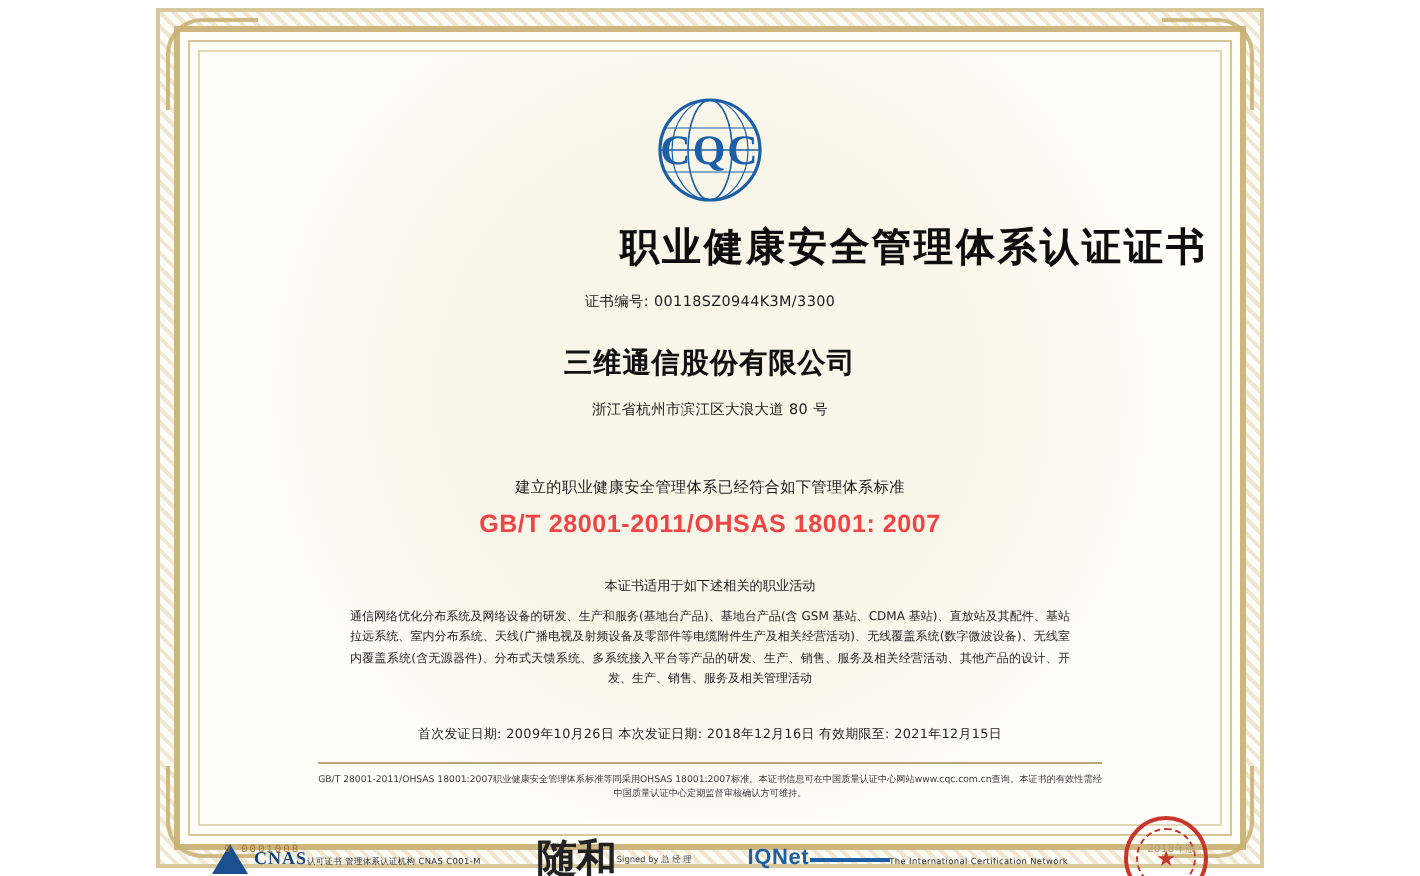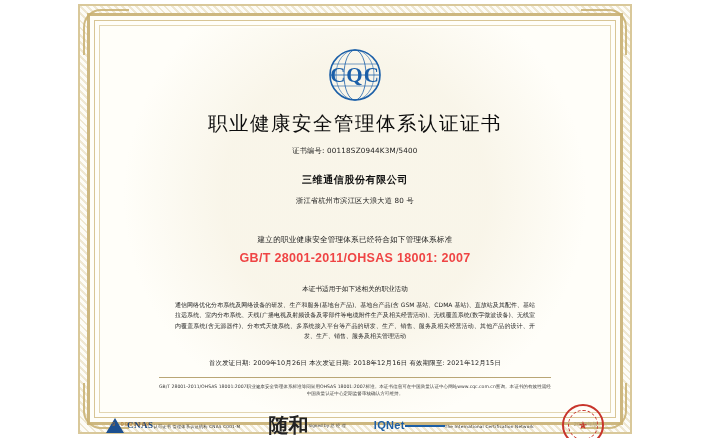--- a/index.html
+++ b/index.html
@@ -110,43 +110,44 @@
     font-family: "Liberation Serif", serif;
     font-weight: bold;
     font-size: 21px;
     letter-spacing: 1px;
     color: #1b5fa8;
   }
 
   .title {
     margin-top: 4px;
     font-family: "DejaVu Sans", sans-serif;
-    font-weight: normal;
+    font-weight: bold;
     font-size: 19.5px;
     letter-spacing: 1.5px;
     color: #0d0d0d;
+    text-align: right;
   }
 
   .cert-no {
     margin-top: 9px;
     font-size: 7.2px;
     letter-spacing: 0.2px;
     color: #1b1b1b;
   }
   .cert-kind {
     margin-top: 5px;
     font-size: 9px;
     font-weight: bold;
     letter-spacing: 1px;
     color: #111;
   }
 
   .company {
     margin-top: 17px;
-    font-size: 10px;
+    font-size: 14px;
     font-weight: bold;
     letter-spacing: 0.6px;
     color: #111;
   }
 
   .scope-lead {
     margin-top: 29px;
     font-size: 7.6px;
     letter-spacing: 0.2px;
     color: #1b1b1b;
@@ -330,21 +331,21 @@
             <line x1="6" y1="28" x2="56" y2="28" stroke="#1b5fa8" stroke-width="0.8"></line>
             <line x1="9" y1="17" x2="53" y2="17" stroke="#1b5fa8" stroke-width="0.6"></line>
             <line x1="9" y1="39" x2="53" y2="39" stroke="#1b5fa8" stroke-width="0.6"></line>
           </svg>
           <div class="cqc-text">CQC</div>
         </div>
       </div>
 
       <div class="title">职业健康安全管理体系认证证书</div>
 
-      <div class="cert-no">证书编号:  00118SZ0944K3M/5400</div>
+      <div class="cert-no">证书编号:  00118SZ0944K3M/3300</div>
 
       <div class="company">三维通信股份有限公司</div>
       <div class="cert-no">浙江省杭州市滨江区大浪大道 80 号</div>
 
       <div class="scope-lead">建立的职业健康安全管理体系已经符合如下管理体系标准</div>
       <div class="standard">GB/T 28001-2011/OHSAS 18001: 2007</div>
       <div class="scope-note">本证书适用于如下述相关的职业活动</div>
       <div class="scope-body">通信网络优化分布系统及网络设备的研发、生产和服务(基地台产品)、基地台产品(含 GSM 基站、CDMA 基站)、直放站及其配件、基站拉远系统、室内分布系统、天线(广播电视及射频设备及零部件等电缆附件生产及相关经营活动)、无线覆盖系统(数字微波设备)、无线室内覆盖系统(含无源器件)、分布式天馈系统、多系统接入平台等产品的研发、生产、销售、服务及相关经营活动、其他产品的设计、开发、生产、销售、服务及相关管理活动</div>
 
       <div class="dates">首次发证日期: 2009年10月26日    本次发证日期: 2018年12月16日    有效期限至: 2021年12月15日</div>

